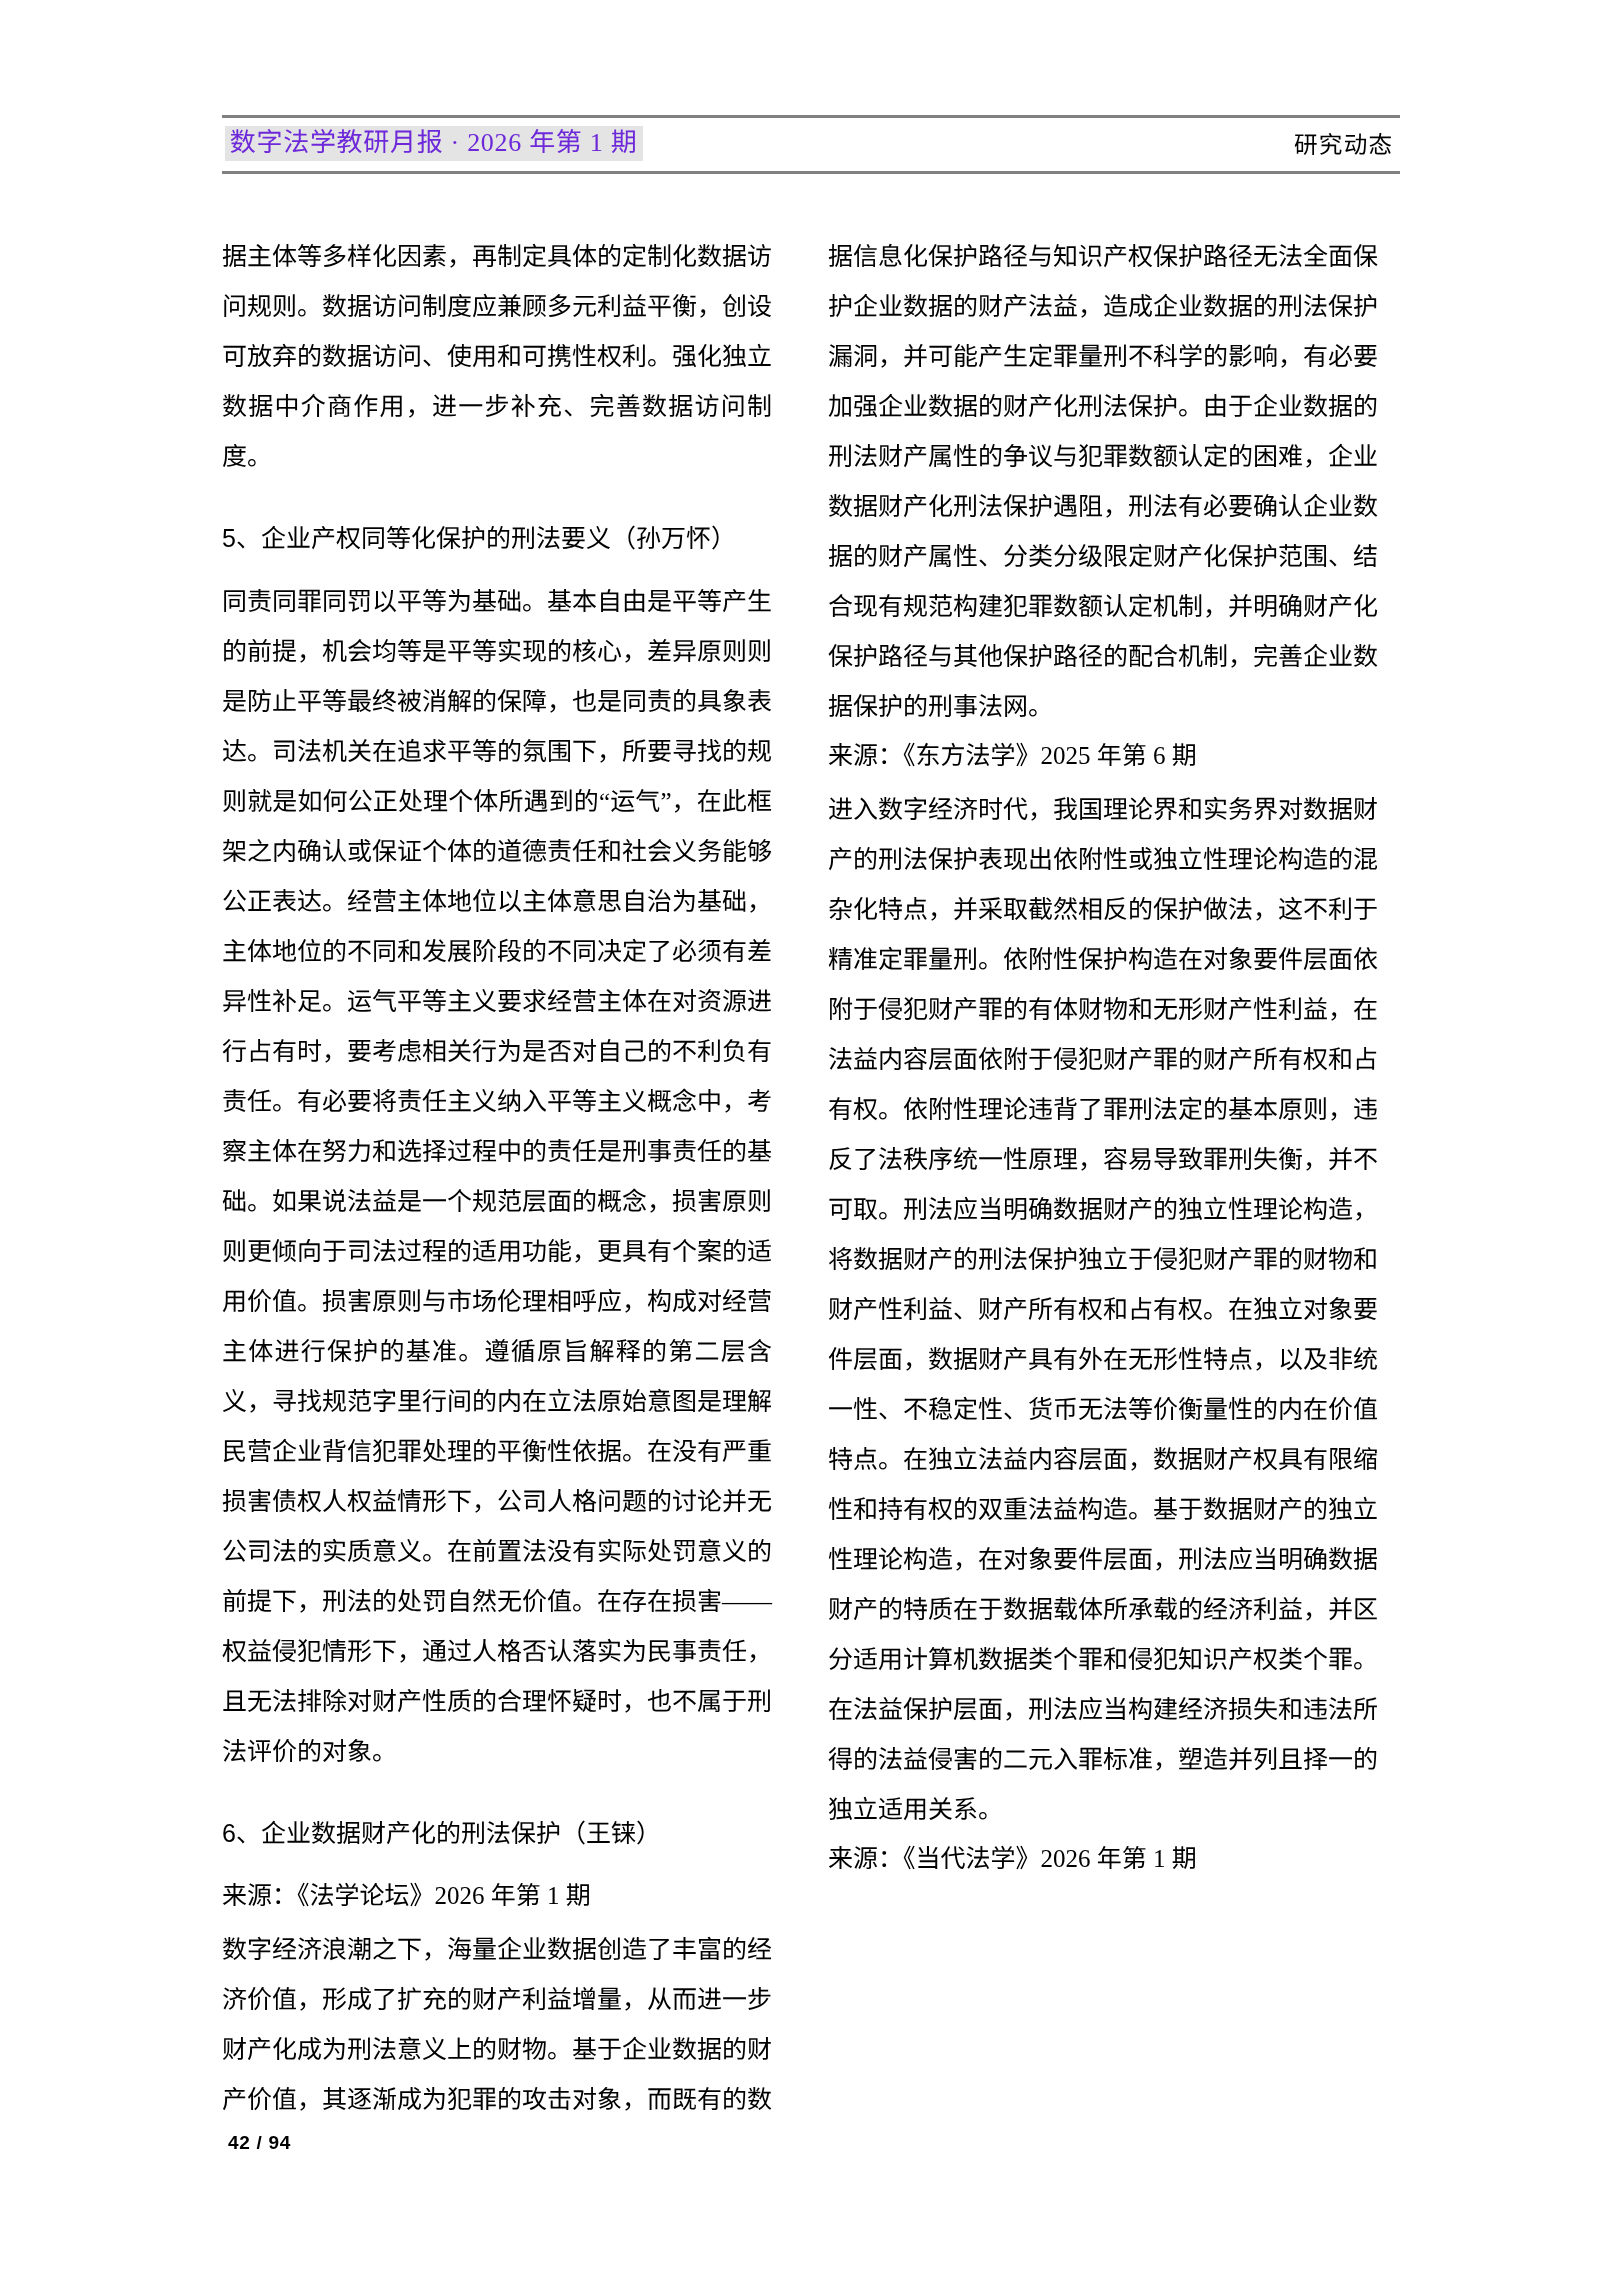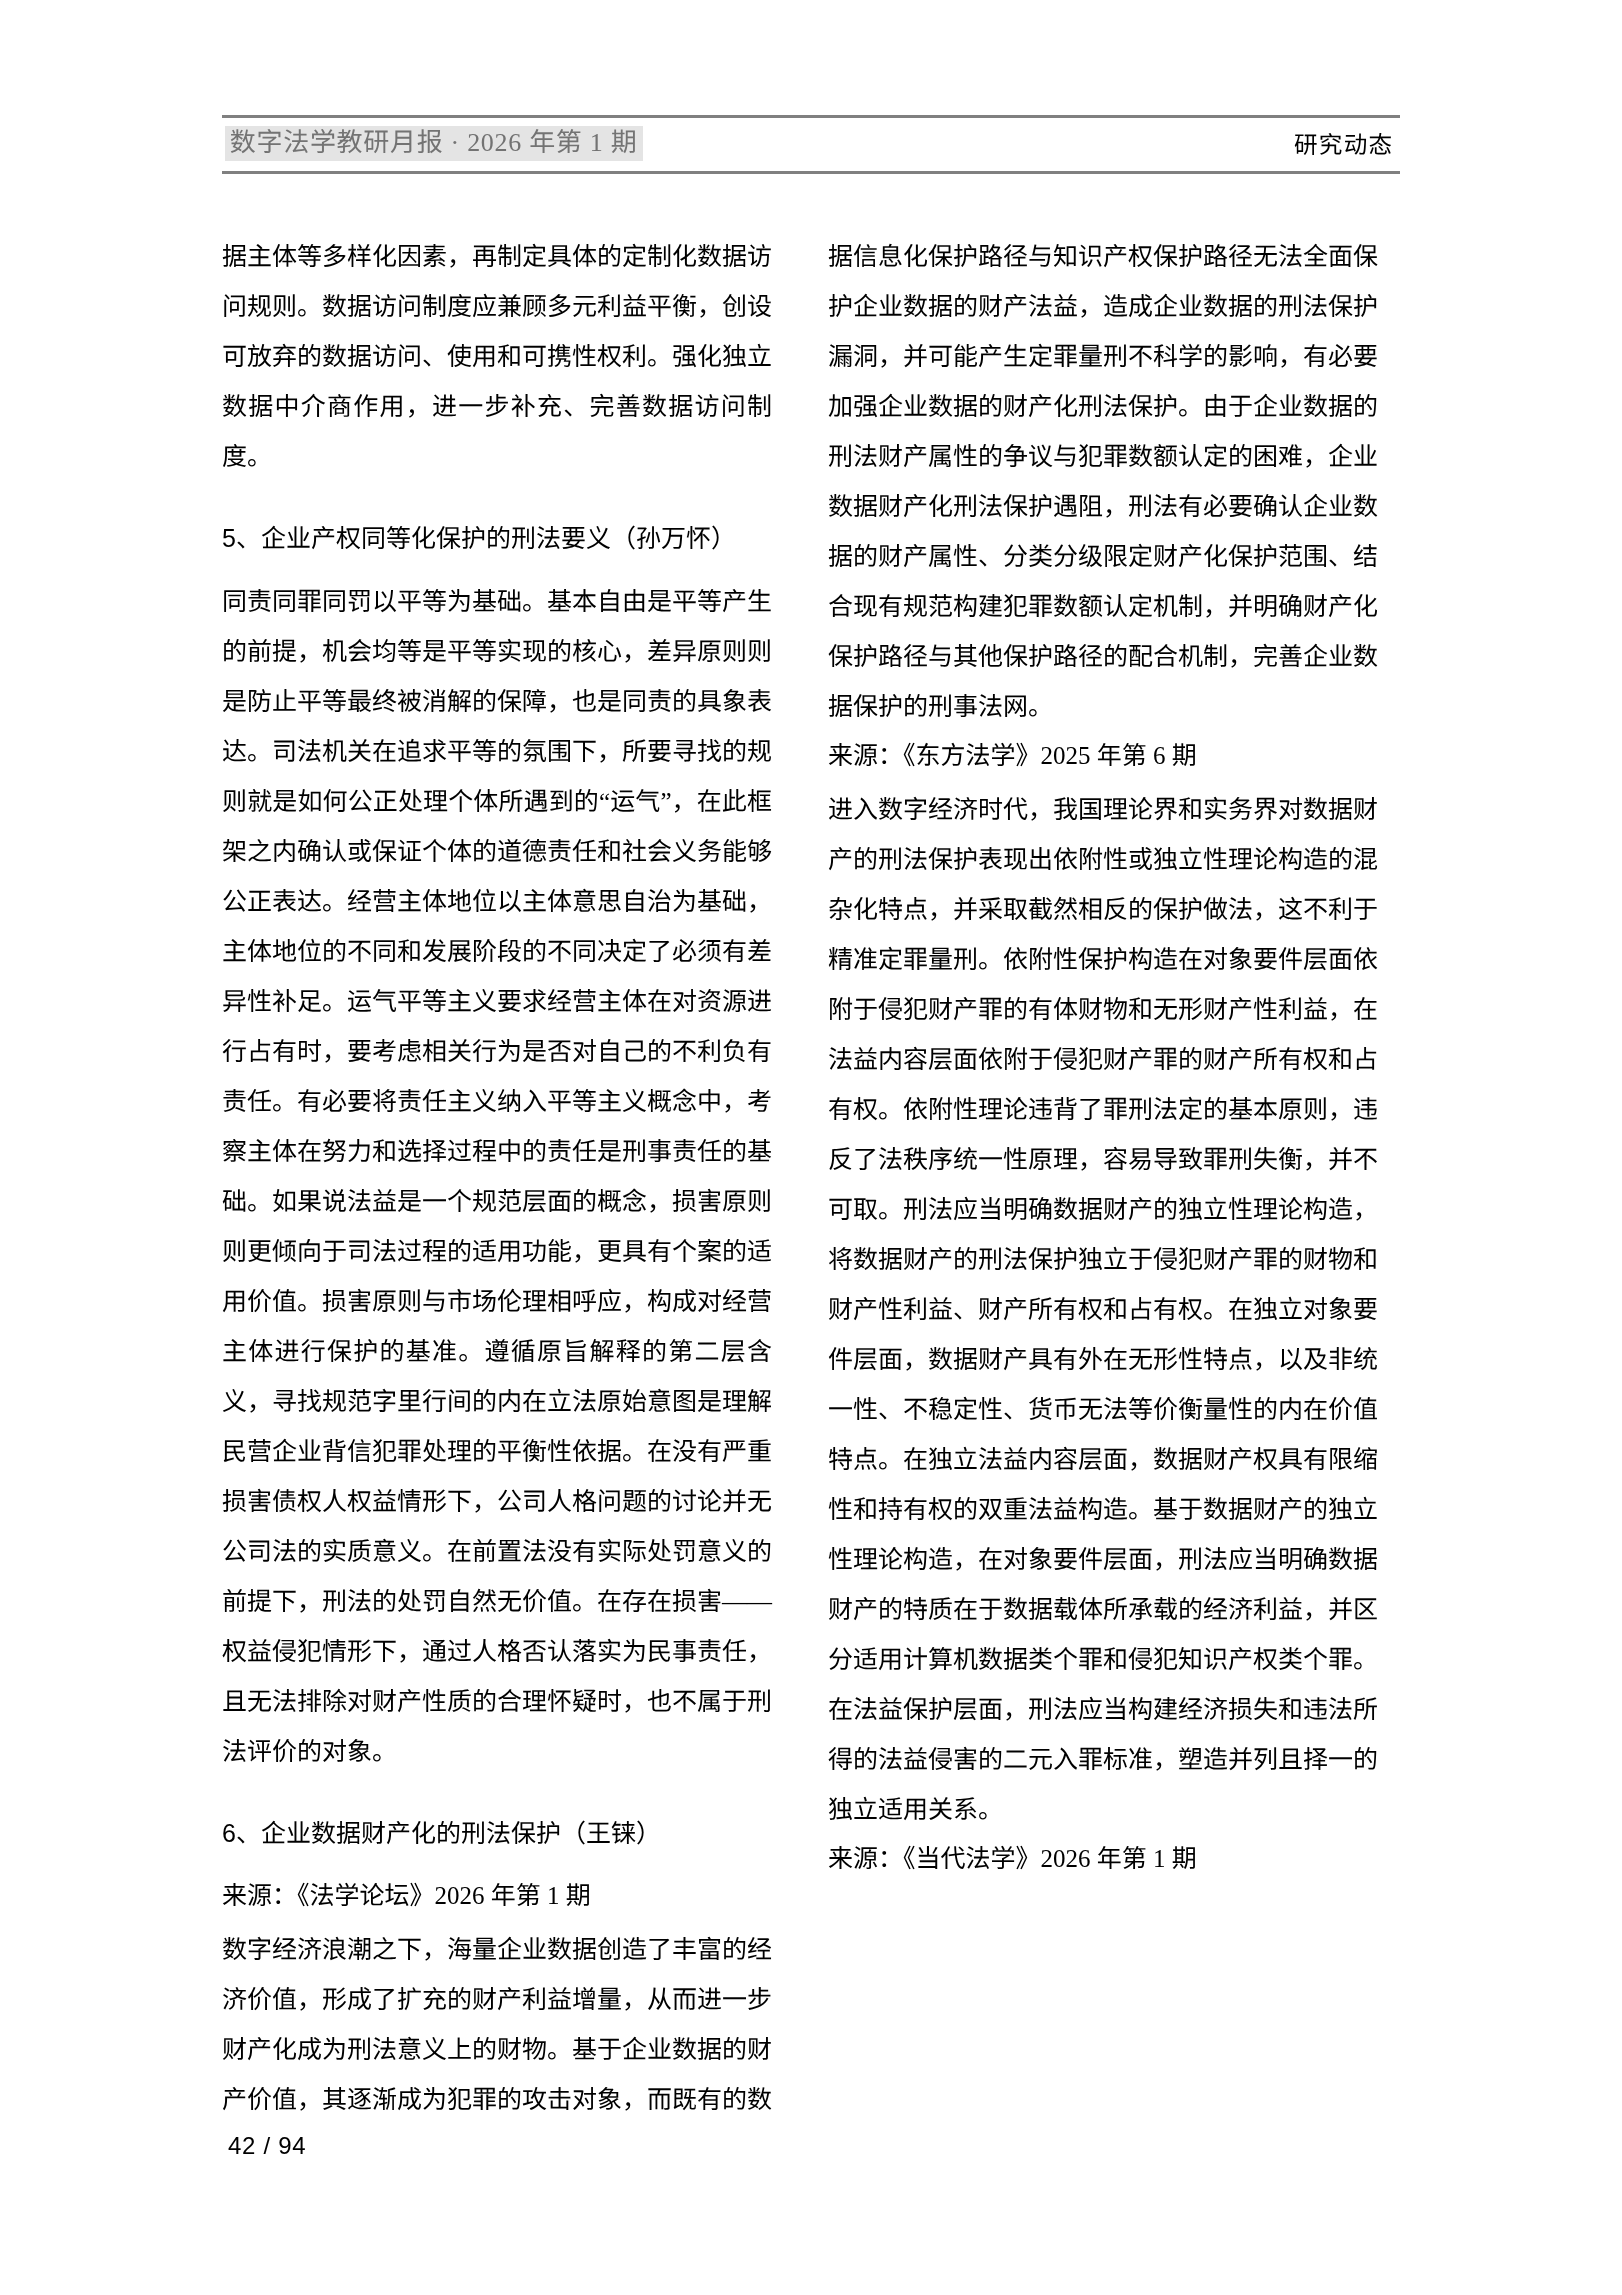--- a/index.html
+++ b/index.html
@@ -41,21 +41,21 @@
   }
   .header-row {
     display: flex;
     align-items: center;
     justify-content: space-between;
     height: 50px;
     padding: 0 2.6px;
     box-sizing: border-box;
   }
   .header-left {
-    color: #737373;
+    color: #6d28d9;
     background: #e4e4e4;
     font-size: 26px;
     letter-spacing: 0.7px;
     padding: 3.9px 5.2px 5.2px 5.2px;
     line-height: 1;
     white-space: nowrap;
   }
   .header-right {
     font-size: 23.6px;
     color: #000000;
@@ -102,22 +102,22 @@
     font-size: 25px;
     line-height: 48px;
   }
 
   
   .footer {
     position: absolute;
     left: 228px;
     top: 2132px;
     font-family: "Liberation Sans", "DejaVu Sans", sans-serif;
-    font-weight: normal;
-    font-size: 24px;
+    font-weight: bold;
+    font-size: 19px;
     color: #000000;
     letter-spacing: 0.7px;
   }
 </style>
 </head>
 <body>
 
 <div class="page">
 
   <div class="header">

